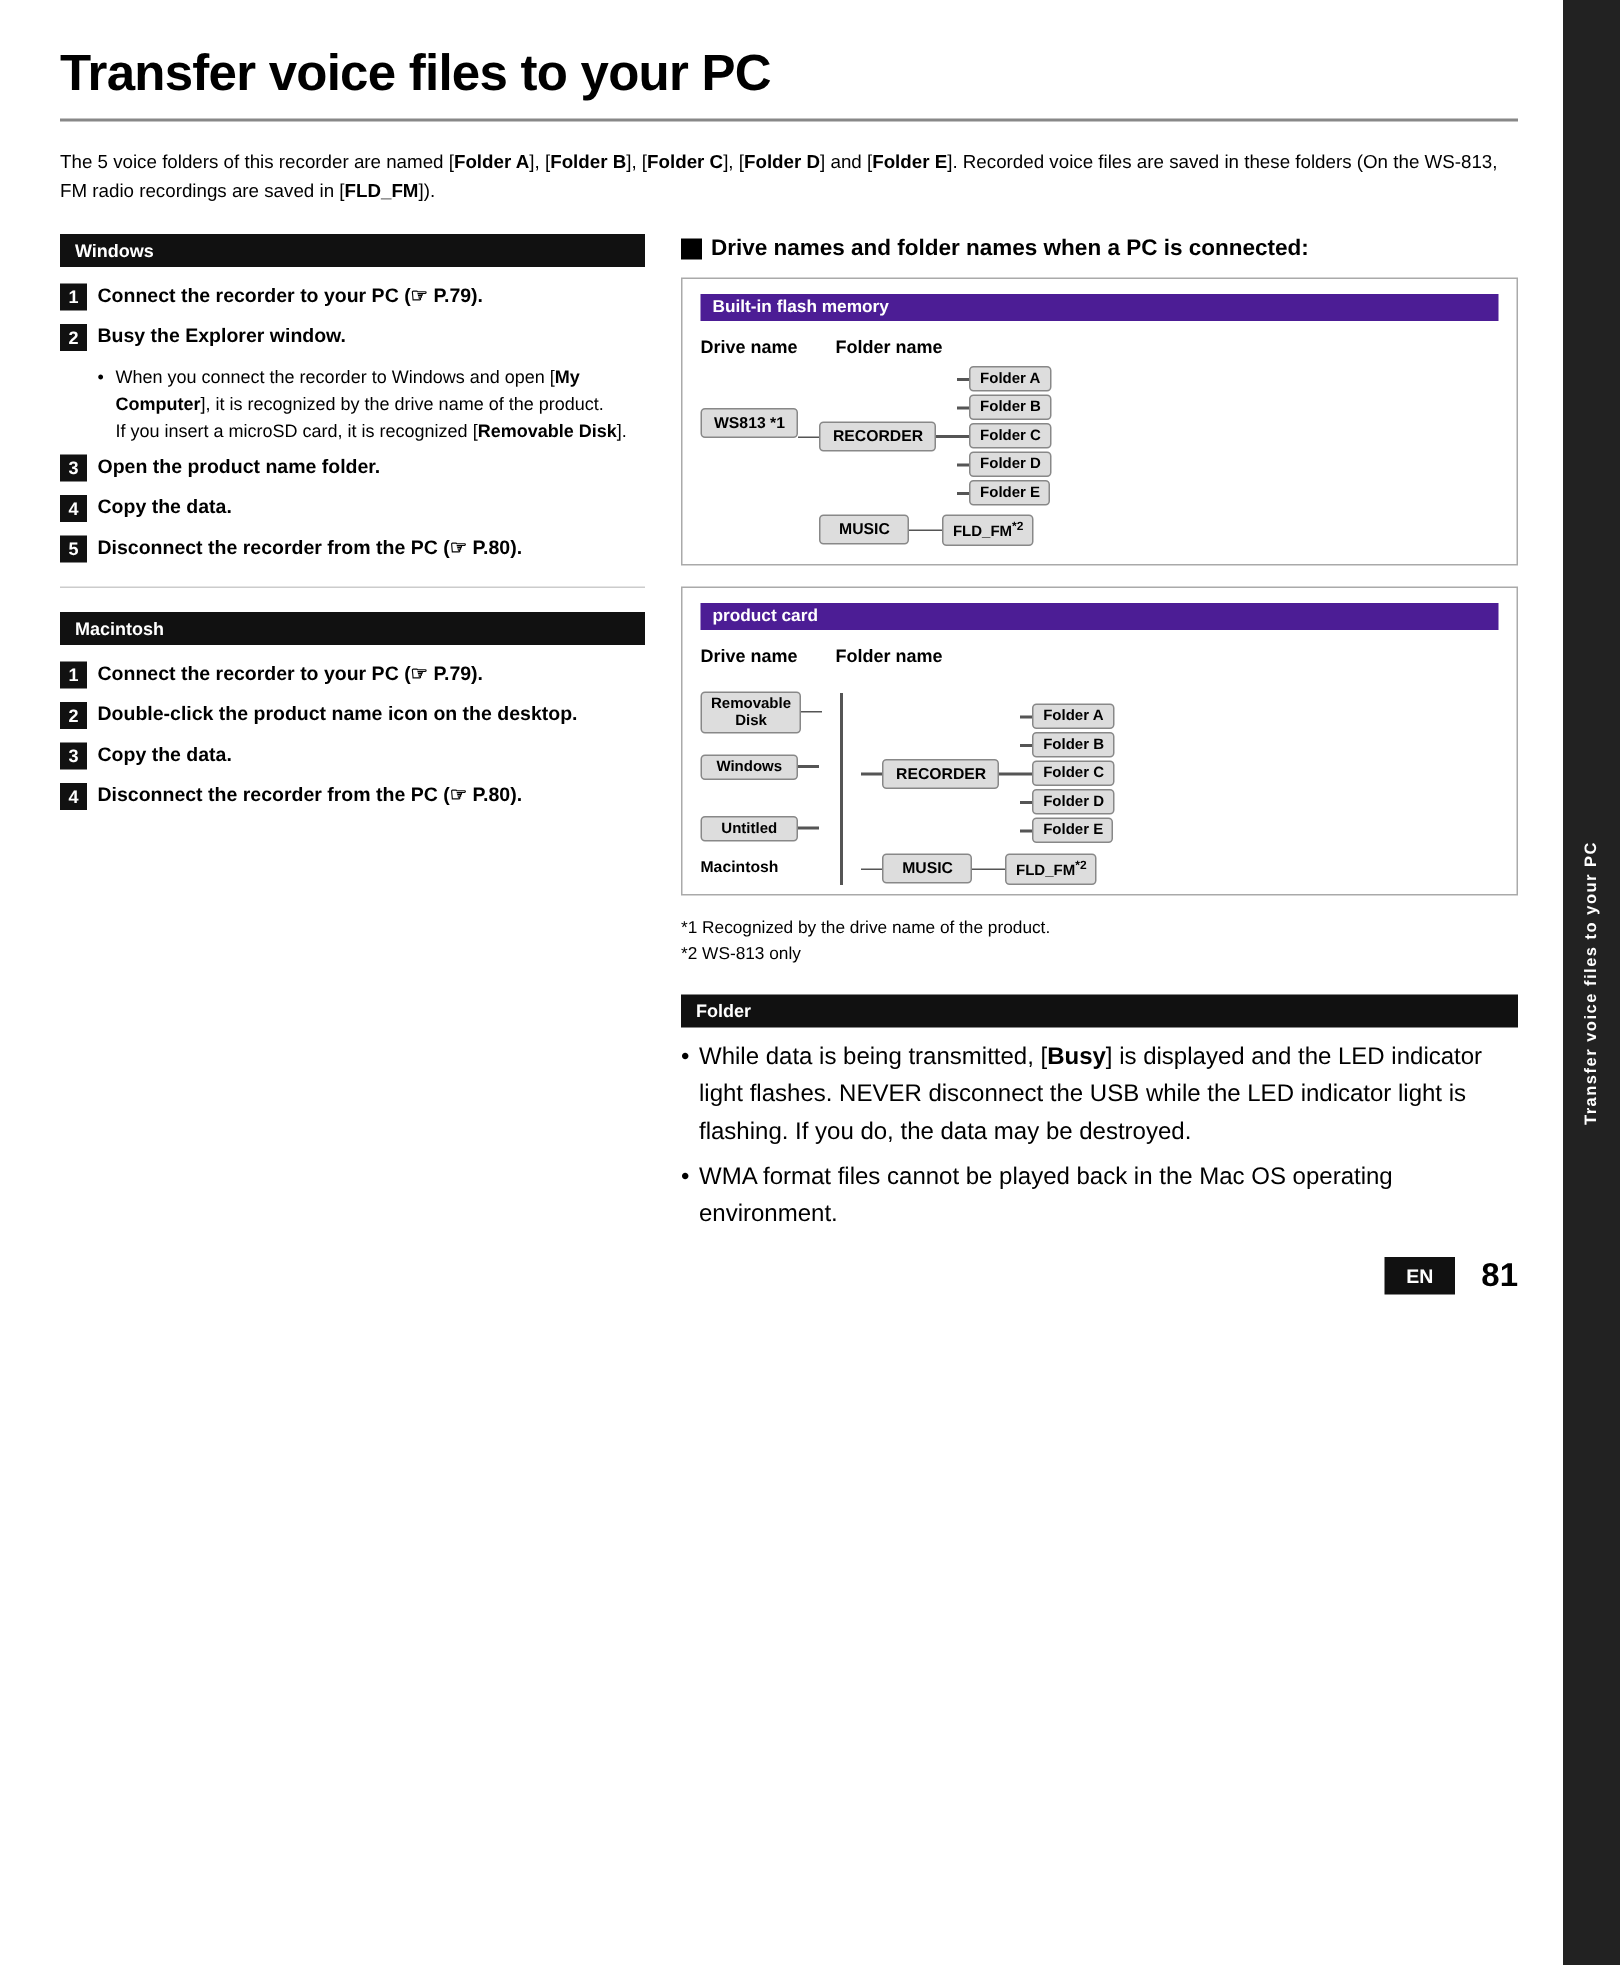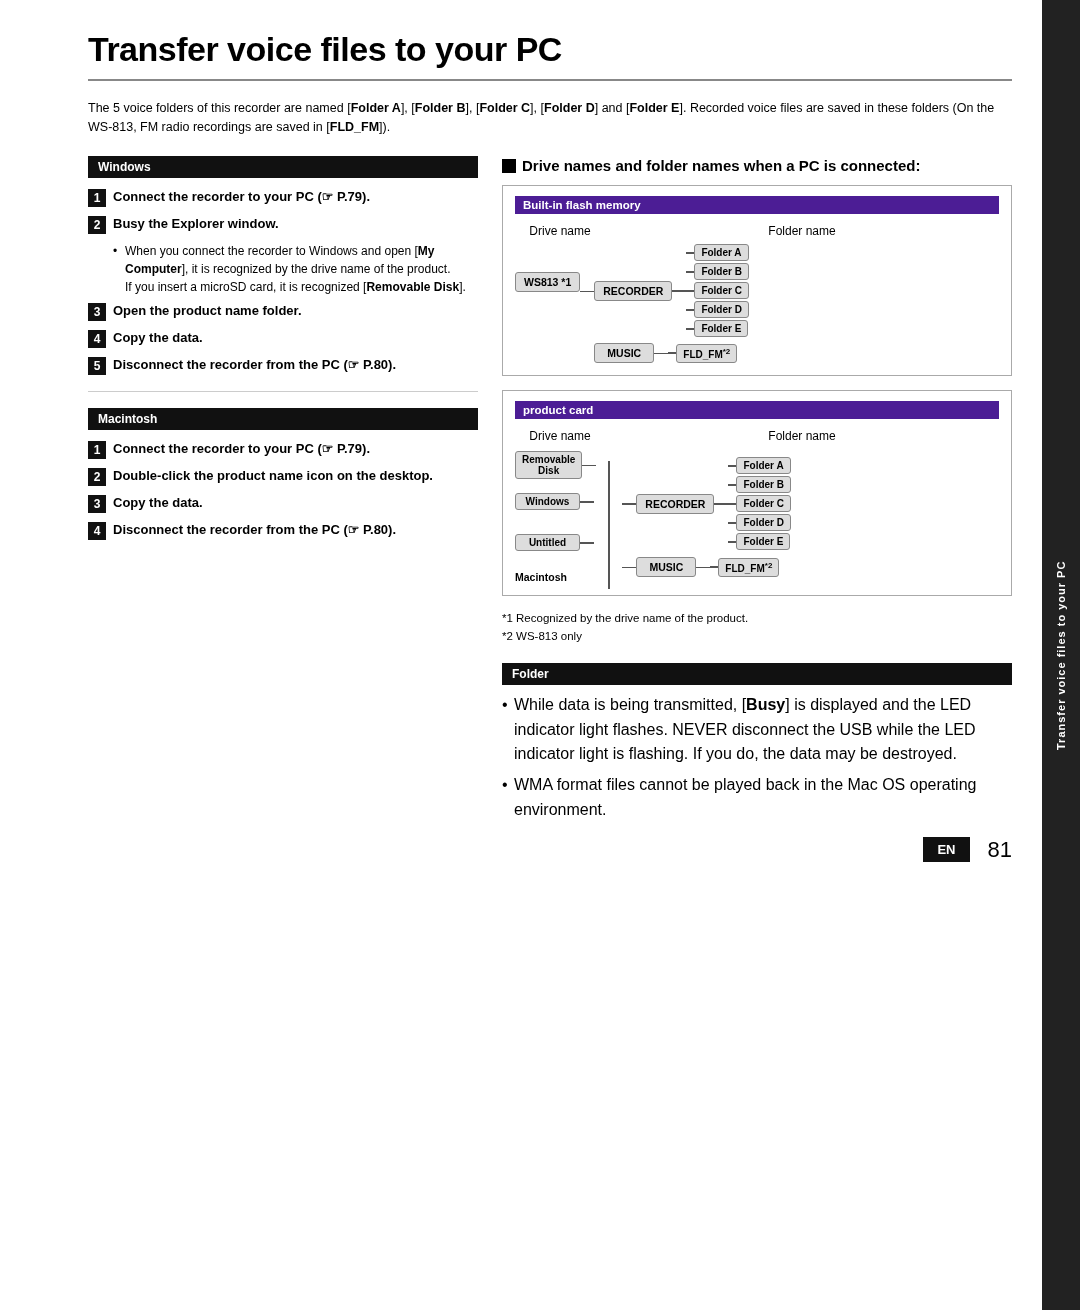--- a/index.html
+++ b/index.html
@@ -10,21 +10,20 @@
       color: #000;
       width: 1080px;
       min-height: 1310px;
       position: relative;
       overflow-x: hidden;
     }
     .page-wrapper {
       display: flex;
       width: 1080px;
       min-height: 1310px;
-      padding-left: 48px;
     }
     .main-content {
       flex: 1;
       padding: 30px 30px 30px 40px;
     }
     .right-tab {
       width: 38px;
       background: #222;
       display: flex;
       align-items: center;
@@ -136,25 +135,24 @@
     .diagram-section-header {
       background: #4c1d95;
       color: #fff;
       font-weight: bold;
       font-size: 11.5px;
       padding: 3px 8px;
       margin-bottom: 10px;
     }
     .diagram-col-headers {
       display: flex;
-      font-weight: normal;
+      font-weight: bold;
       font-size: 12px;
       padding-left: 0;
       margin-bottom: 6px;
-      text-align: center;
     }
     .diagram-col-headers .col-drive { width: 90px; }
     .diagram-col-headers .col-folder { flex: 1; }
     .footnotes {
       font-size: 11.5px;
       line-height: 1.5;
       margin-top: 6px;
     }
     .notes-box {
       border: none;
@@ -187,21 +185,21 @@
     .en-badge {
       background: #111;
       color: #fff;
       font-weight: bold;
       font-size: 13px;
       padding: 5px 14px;
       margin-right: 8px;
     }
     .page-num {
       font-size: 22px;
-      font-weight: 400;
+      font-weight: 700;
     }
     .bottom-row {
       display: flex;
       justify-content: space-between;
       align-items: center;
       margin-top: 8px;
     }
     .node-box {
       background: #ddd;
       border: 1.5px solid #888;
@@ -370,21 +368,21 @@
           </div>
         </div>
 
         <div class="diagram-box">
           <div class="diagram-section-header">product card</div>
           <div class="diagram-col-headers">
             <span class="col-drive">Drive name</span>
             <span class="col-folder">Folder name</span>
           </div>
 
-          <div style="display:flex; align-items:flex-start; gap:12px;">
+          <div style="display:flex; align-items:flex-end; gap:12px;">
 
             <div style="display:flex; flex-direction:column; gap:4px; margin-top:2px;">
               <div style="display:flex; align-items:center;">
                 <div class="node-box small" style="min-width:65px; font-size:10px;">Removable<br>Disk</div>
                 <span class="line-h"></span>
               </div>
               <div style="height:6px;"></div>
               <div style="display:flex; align-items:center;">
                 <div class="node-box small" style="min-width:65px;">Windows</div>
                 <span class="line-h"></span>

